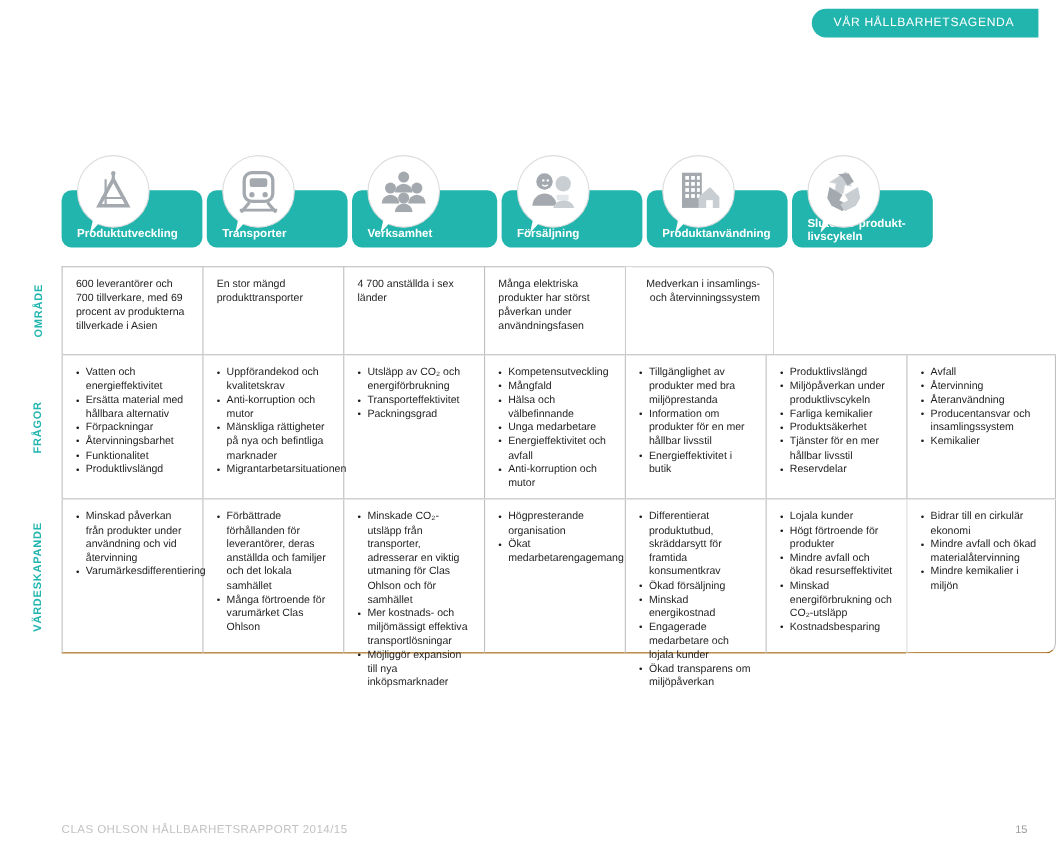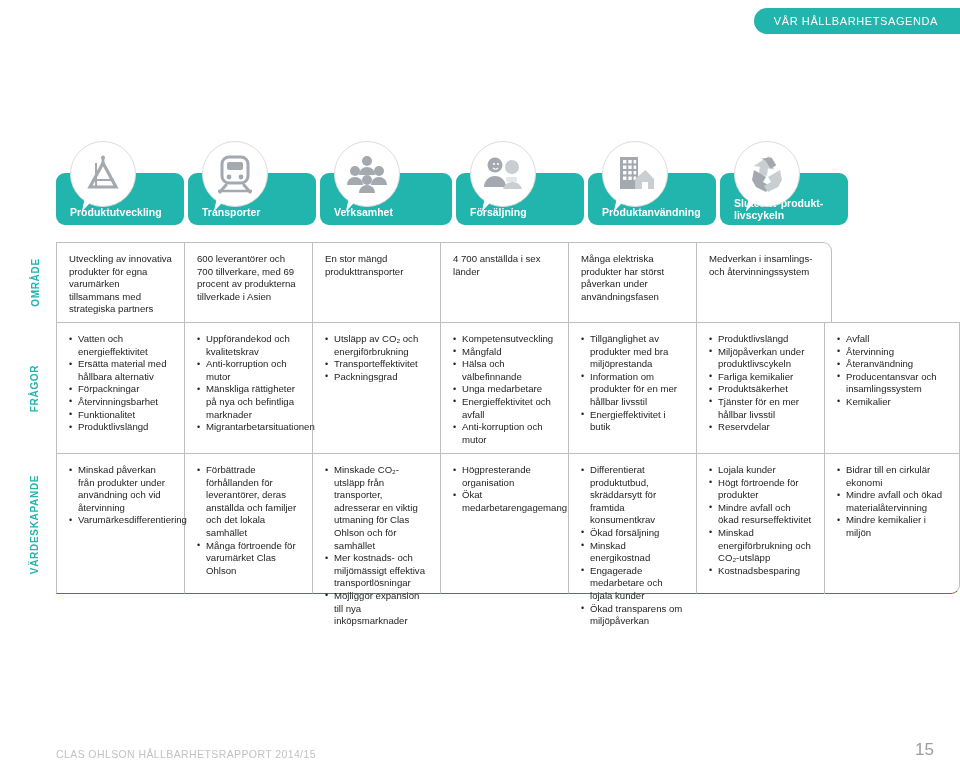--- a/index.html
+++ b/index.html
@@ -6,21 +6,21 @@
   html, body {
     width: 960px; height: 778px;
     background: #ffffff;
     font-family: "Liberation Sans", sans-serif;
     overflow: hidden;
   }
   .page { position: relative; width: 960px; height: 778px; }
 
   
   .header-tab {
-    position: absolute; top: 8px; right: 0;
+    position: absolute; top: 8px; right: 16px;
     background: #21b5ae;
     color: #ffffff;
     font-size: 11px;
     letter-spacing: 0.6px;
     padding: 7px 22px 7px 20px;
     border-top-left-radius: 14px;
     border-bottom-left-radius: 14px;
     white-space: nowrap;
   }
 
@@ -142,21 +142,21 @@
     position: absolute;
     left: 56px; bottom: 18px;
     color: #c2c2c2;
     font-size: 10.5px;
     letter-spacing: 0.4px;
   }
   .footer-right {
     position: absolute;
     right: 26px; bottom: 18px;
     color: #9c9c9c;
-    font-size: 17px;
+    font-size: 10px;
   }
 </style>
 </head>
 <body>
 
 <div class="page">
 
   <div class="header-tab">VÅR HÅLLBARHETSAGENDA</div>
 
   <div class="stage-row">
@@ -260,35 +260,32 @@
 livscykeln</div>
       </div>
     </div>
 
   <div class="matrix">
       <div class="mrow row-omrade">
         <div class="rowlabel">
           <span>OMRÅDE</span>
         </div>
         <div class="cell" style="width: 128px;">
-          <p>Utveckling av innovativa produkter för egna varumärken tillsammans med strategiska partners</p>
-        </div>
-        <div class="cell" style="width: 128px;">
           <p>600 leverantörer och 700 tillverkare, med 69 procent av produkterna tillverkade i Asien</p>
         </div>
         <div class="cell" style="width: 128px;">
           <p>En stor mängd produkttransporter</p>
         </div>
         <div class="cell" style="width: 128px;">
           <p>4 700 anställda i sex länder</p>
         </div>
         <div class="cell" style="width: 128px;">
           <p>Många elektriska produkter har störst påverkan under användningsfasen</p>
         </div>
-        <div class="cell" style="width: 136px;">
+        <div class="cell" style="width: 136px; text-align: right;">
           <p>Medverkan i insamlings- och återvinningssystem</p>
         </div>
       </div>
       <div class="mrow row-fragor">
         <div class="rowlabel">
           <span>FRÅGOR</span>
         </div>
         <div class="cell" style="width: 128px;">
           <ul>
             <li>Vatten och energieffektivitet</li>

